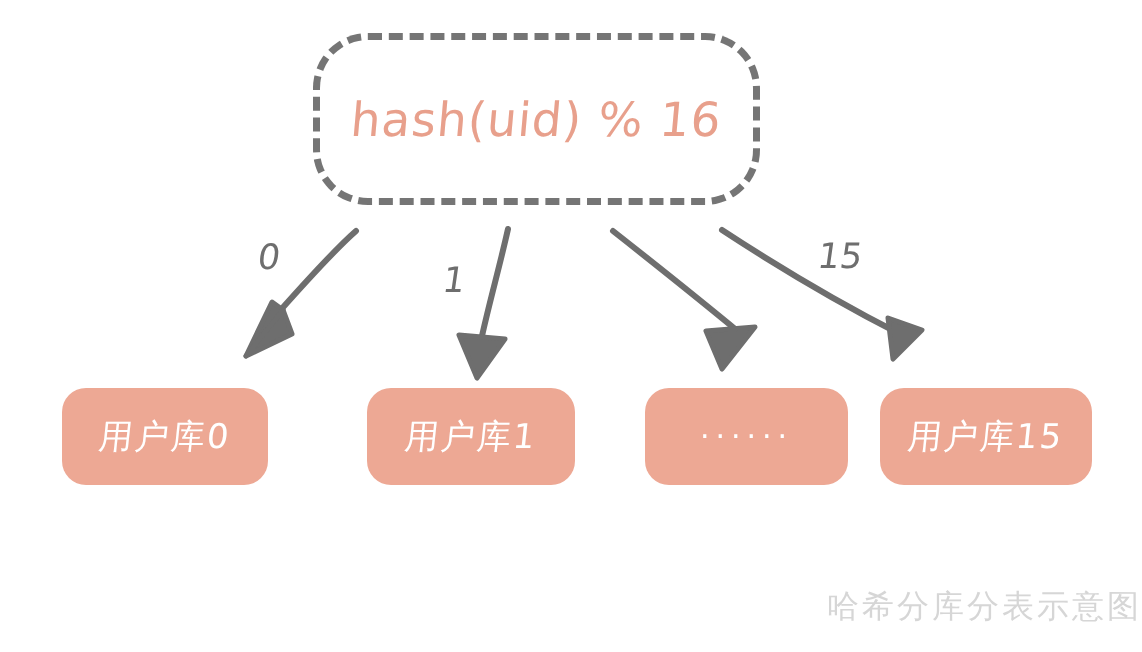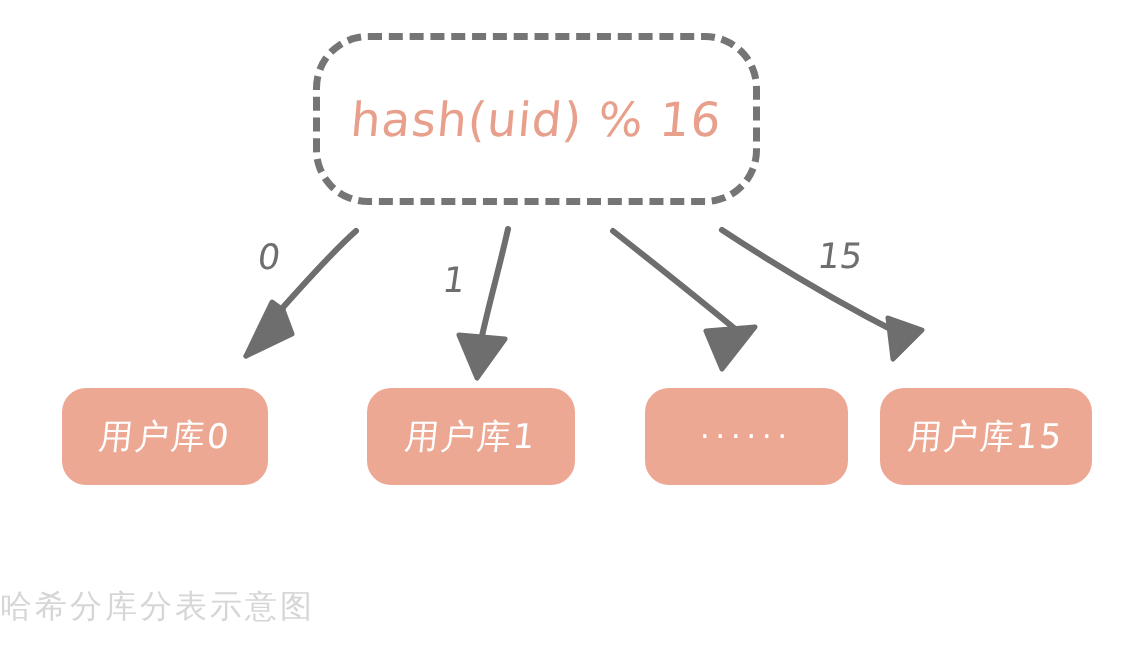--- a/index.html
+++ b/index.html
@@ -84,21 +84,21 @@
     transform: skewX(-8deg);
     white-space: nowrap;
   }
 
   
   .caption {
     position: absolute;
     left: 0;
     top: 585px;
     width: 1142px;
-    text-align: left;
+    text-align: right;
     color: #d6d6d6;
     font-size: 32px;
     font-family: "DejaVu Sans", "Liberation Sans", sans-serif;
     letter-spacing: 3px;
   }
 </style>
 </head>
 <body>
 
 <div id="canvas">

